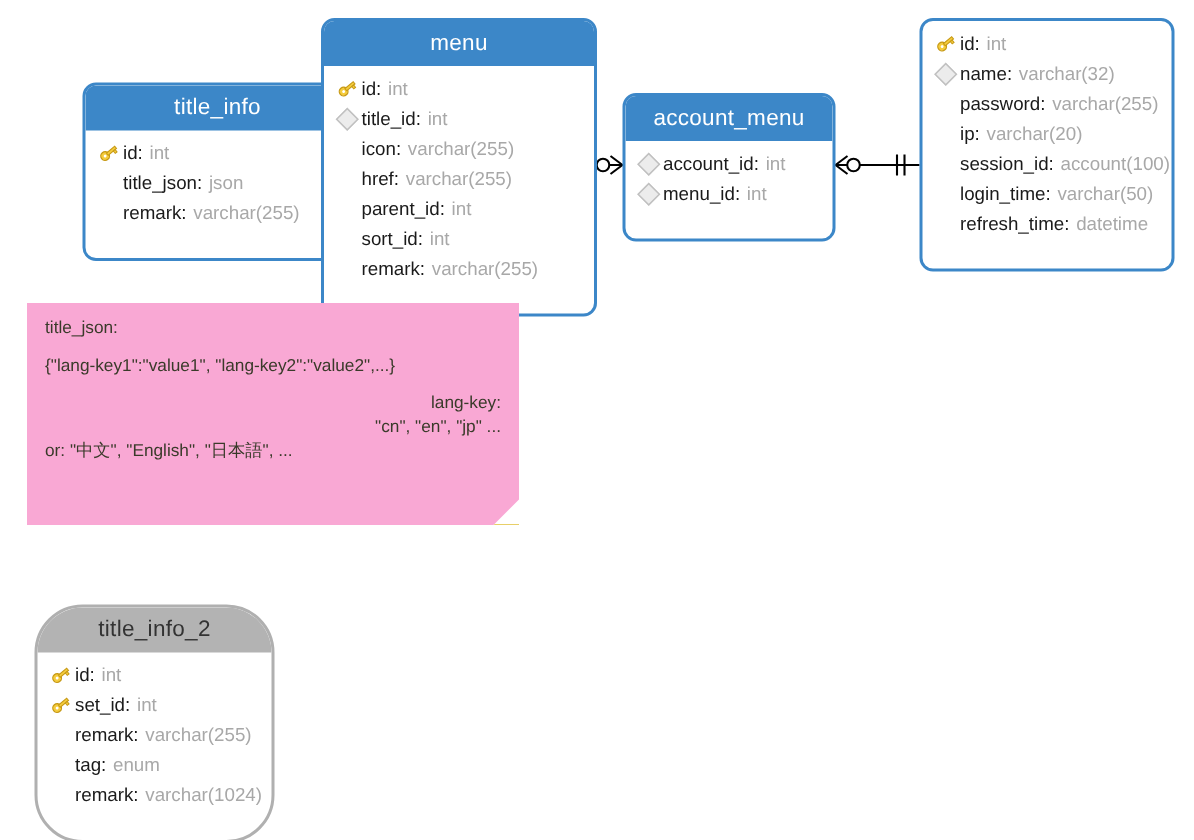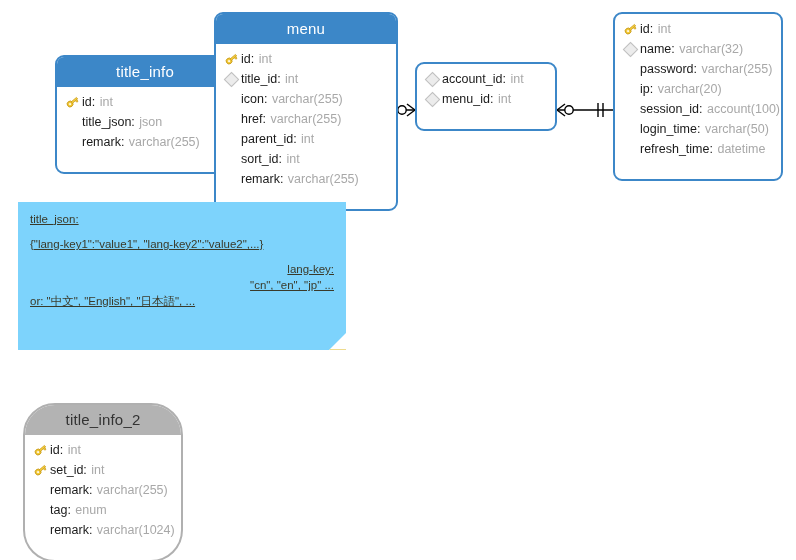--- a/index.html
+++ b/index.html
@@ -95,26 +95,25 @@
     height: 9px;
     background: #ececec;
     border: 1px solid #c0c0c0;
     transform: rotate(45deg);
   }
 
   
   .note {
     position: absolute;
     box-sizing: border-box;
-    background: #7dd3fc;
+    background: #f9a8d4;
     padding: 10px 12px 8px 12px;
     font-size: 11.5px;
     color: #3a3a2a;
     line-height: 14px;
-    text-decoration: underline;
   }
   .note p { margin: 0 0 11px 0; }
   .note p.tight { margin-bottom: 2px; text-align: right; }
   .note p:last-child { margin-bottom: 0; }
   .note-fold {
     position: absolute;
     right: 0;
     bottom: 0;
     width: 0; height: 0;
     border-left: 17px solid transparent;
@@ -260,20 +259,21 @@
       <div class="field">
         <span class="field-ico"></span>
         <span class="field-name">remark</span>
           <span class="field-sep">:&nbsp;</span>
           <span class="field-type">varchar(255)</span>
       </div>
     </div>
   </div>
 
   <div class="entity" style="left:415px;top:62px;width:142px;">
+    <div class="entity-header">account_menu</div>
     <div class="entity-body">
       <div class="field">
         <span class="field-ico">
             <span class="ico-diamond"></span>
           </span>
         <span class="field-name">account_id</span>
           <span class="field-sep">:&nbsp;</span>
           <span class="field-type">int</span>
       </div>
       <div class="field">

